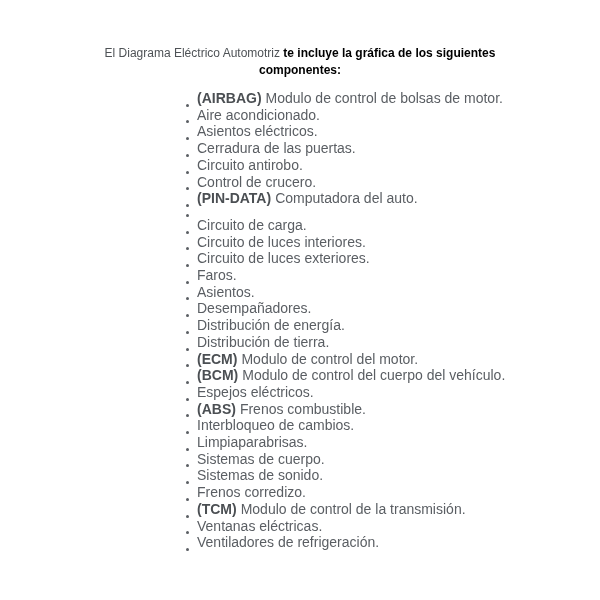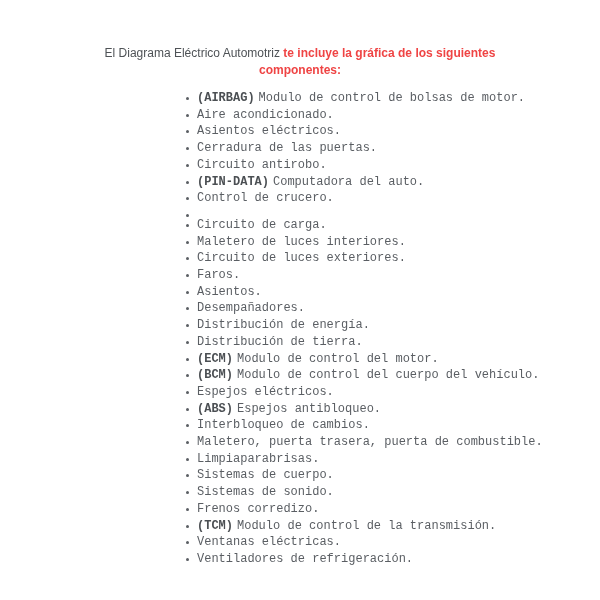--- a/index.html
+++ b/index.html
@@ -24,35 +24,34 @@
     margin: 0 auto;
     max-width: 420px;
     text-align: center;
     font-size: 12px;
     line-height: 17px;
     font-weight: 400;
     color: #4e5256;
   }
   .title .title-bold {
     font-weight: 700;
-    color: #ef4444;
+    color: #000000;
   }
   ul.components {
     list-style: none;
     margin: 11px 0 0 0;
     padding: 0 0 0 186px;
   }
   ul.components li {
     display: flex;
-    align-items: flex-start;
-    font-size: 12px;
+    align-items: flex-end;
+    font-size: 14px;
     line-height: 16.7px;
     color: #5a5e63;
     white-space: nowrap;
-    font-family: Liberation Mono, monospace;
   }
   .bullet {
     flex: none;
     width: 3px;
     height: 3px;
     border-radius: 50%;
     background: #5a5e63;
     margin: 7px 8px 0 0;
   }
   .item-code {
@@ -91,41 +90,41 @@
 
     <span class="item-text">Cerradura de las puertas.</span>
   </li>
       <li>
     <span class="bullet"></span>
 
     <span class="item-text">Circuito antirobo.</span>
   </li>
       <li>
     <span class="bullet"></span>
+
+    <span class="item-text">Control de crucero.</span>
+  </li>
+      <li>
+    <span class="bullet"></span>
     <span class="item-code">(PIN-DATA)</span>
     <span class="item-text">Computadora del auto.</span>
   </li>
       <li>
     <span class="bullet"></span>
 
-    <span class="item-text">Control de crucero.</span>
-  </li>
-      <li>
-    <span class="bullet"></span>
-
   </li>
       <li>
     <span class="bullet"></span>
 
     <span class="item-text">Circuito de carga.</span>
   </li>
       <li>
     <span class="bullet"></span>
 
-    <span class="item-text">Maletero de luces interiores.</span>
+    <span class="item-text">Circuito de luces interiores.</span>
   </li>
       <li>
     <span class="bullet"></span>
 
     <span class="item-text">Circuito de luces exteriores.</span>
   </li>
       <li>
     <span class="bullet"></span>
 
     <span class="item-text">Faros.</span>
@@ -161,31 +160,26 @@
     <span class="item-text">Modulo de control del cuerpo del vehículo.</span>
   </li>
       <li>
     <span class="bullet"></span>
 
     <span class="item-text">Espejos eléctricos.</span>
   </li>
       <li>
     <span class="bullet"></span>
     <span class="item-code">(ABS)</span>
-    <span class="item-text">Espejos antibloqueo.</span>
+    <span class="item-text">Frenos combustible.</span>
   </li>
       <li>
     <span class="bullet"></span>
 
     <span class="item-text">Interbloqueo de cambios.</span>
-  </li>
-      <li>
-    <span class="bullet"></span>
-
-    <span class="item-text">Maletero, puerta trasera, puerta de combustible.</span>
   </li>
       <li>
     <span class="bullet"></span>
 
     <span class="item-text">Limpiaparabrisas.</span>
   </li>
       <li>
     <span class="bullet"></span>
 
     <span class="item-text">Sistemas de cuerpo.</span>

